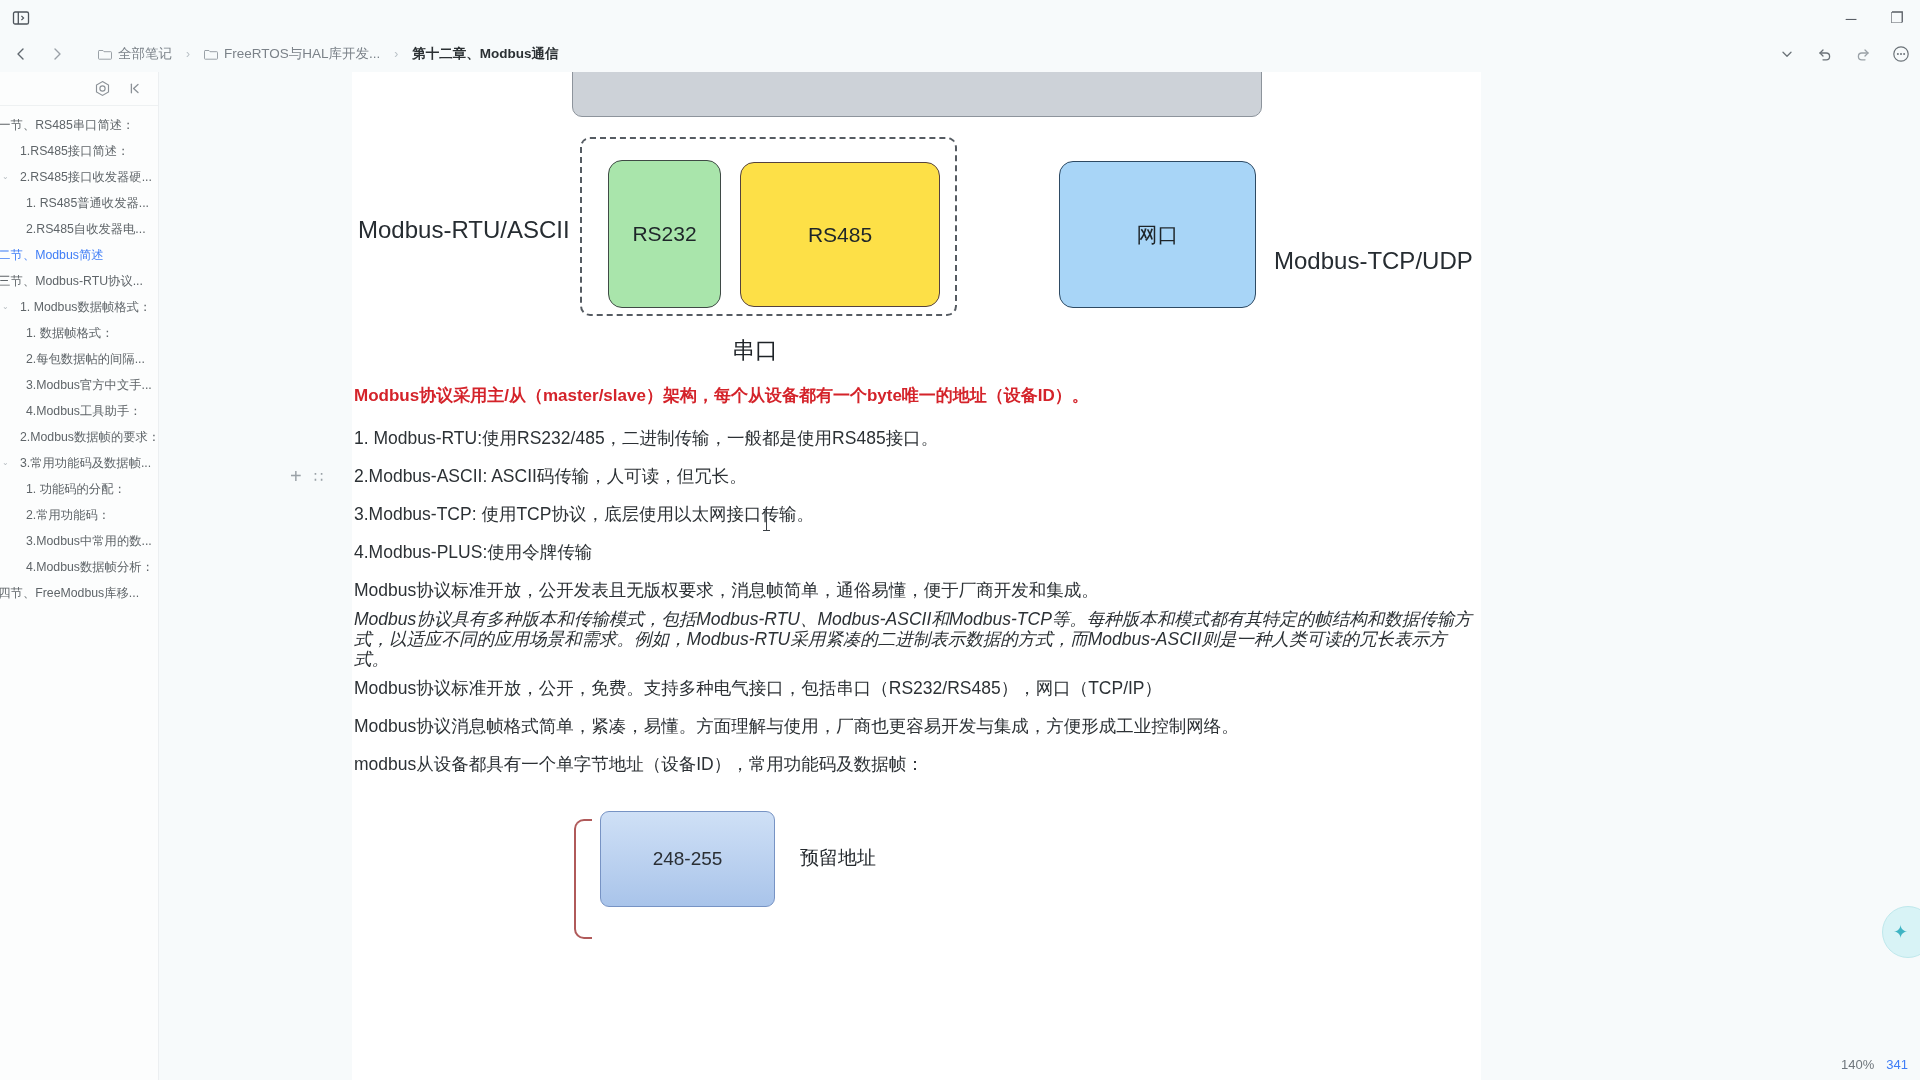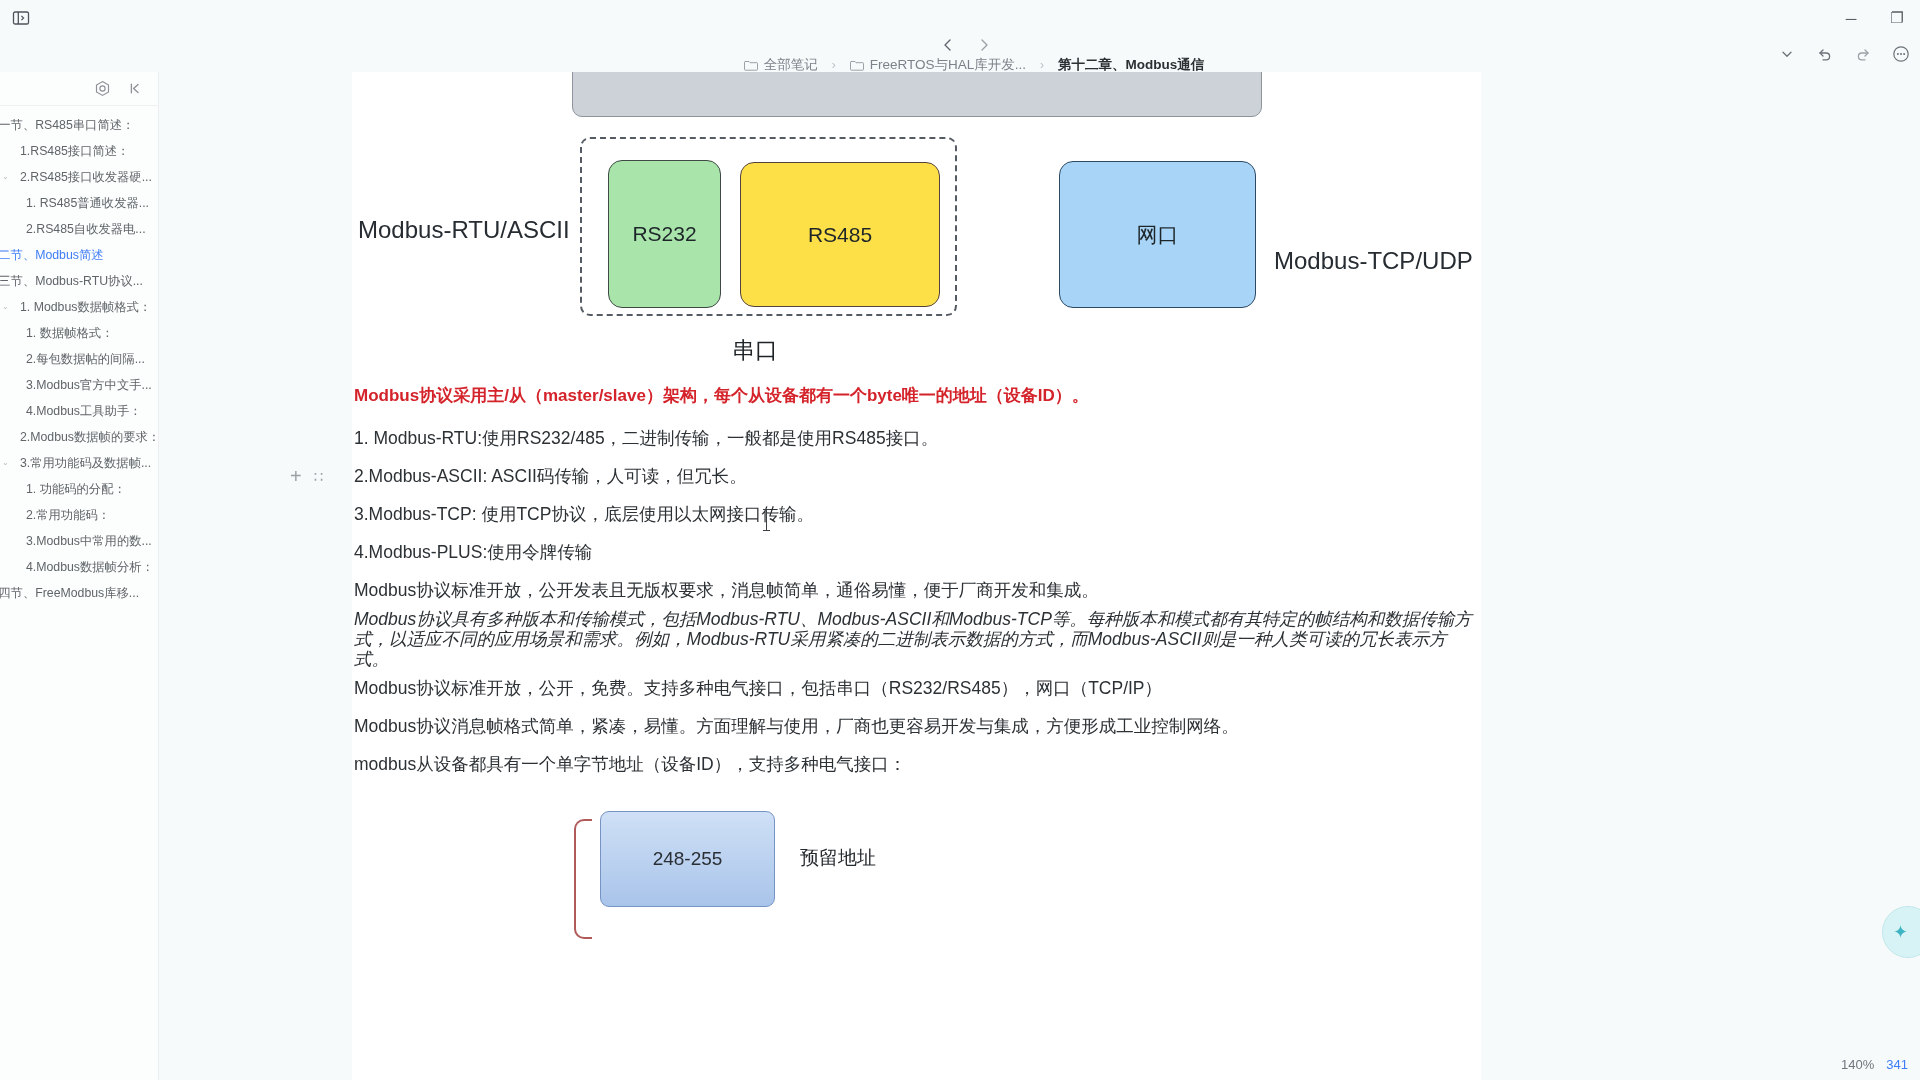--- a/index.html
+++ b/index.html
@@ -32,21 +32,20 @@
     color: #5a5f66; font-size: 15px; cursor: pointer;
   }
 
   
   .crumbbar {
     position: absolute; top: 36px; left: 0; width: 1920px; height: 36px;
     background: #f7fafb;
     display: flex; align-items: center;
     font-size: 13.5px;
     color: #7b8289;
-    flex-direction: column;
   }
   .nav-arrows { display: flex; align-items: center; gap: 18px; padding-left: 12px; }
   .nav-arrow { width: 18px; height: 18px; display:flex; align-items:center; justify-content:center; cursor: pointer; color:#5f676e;}
   .crumbs { display: flex; align-items: center; margin-left: 28px; gap: 0px; }
   .crumb {
     display: flex; align-items: center; gap: 6px;
     padding: 2px 4px; border-radius: 4px; cursor: pointer;
     white-space: nowrap;
   }
   .crumb.active { color: #2b3033; font-weight: 600; align-items: center; }
@@ -370,21 +369,21 @@
             <div class="para"><div class="handles">
                 <span class="handle-plus">+</span>
                 <span class="handle-grip">∷</span>
               </div><span>2.Modbus-ASCII: ASCII码传输，人可读，但冗长。</span></div>
             <div class="para"><span>3.Modbus-TCP: 使用TCP协议，底层使用以太网接口传输。</span></div>
             <div class="para"><span>4.Modbus-PLUS:使用令牌传输</span></div>
             <div class="para"><span>Modbus协议标准开放，公开发表且无版权要求，消息帧简单，通俗易懂，便于厂商开发和集成。</span></div>
             <div class="para multi"><span>Modbus协议具有多种版本和传输模式，包括Modbus-RTU、Modbus-ASCII和Modbus-TCP等。每种版本和模式都有其特定的帧结构和数据传输方式，以适应不同的应用场景和需求。例如，Modbus-RTU采用紧凑的二进制表示数据的方式，而Modbus-ASCII则是一种人类可读的冗长表示方式。</span></div>
             <div class="para"><span>Modbus协议标准开放，公开，免费。支持多种电气接口，包括串口（RS232/RS485），网口（TCP/IP）</span></div>
             <div class="para"><span>Modbus协议消息帧格式简单，紧凑，易懂。方面理解与使用，厂商也更容易开发与集成，方便形成工业控制网络。</span></div>
-            <div class="para"><span>modbus从设备都具有一个单字节地址（设备ID），支持多种电气接口：</span></div>
+            <div class="para"><span>modbus从设备都具有一个单字节地址（设备ID），常用功能码及数据帧：</span></div>
           </div>
       </div>
 
       <div class="bottom-diagram">
         <div class="brace"></div>
         <div class="blue-node">
           <span>248-255</span>
         </div>
         <div class="blue-label">预留地址</div>
       </div>

